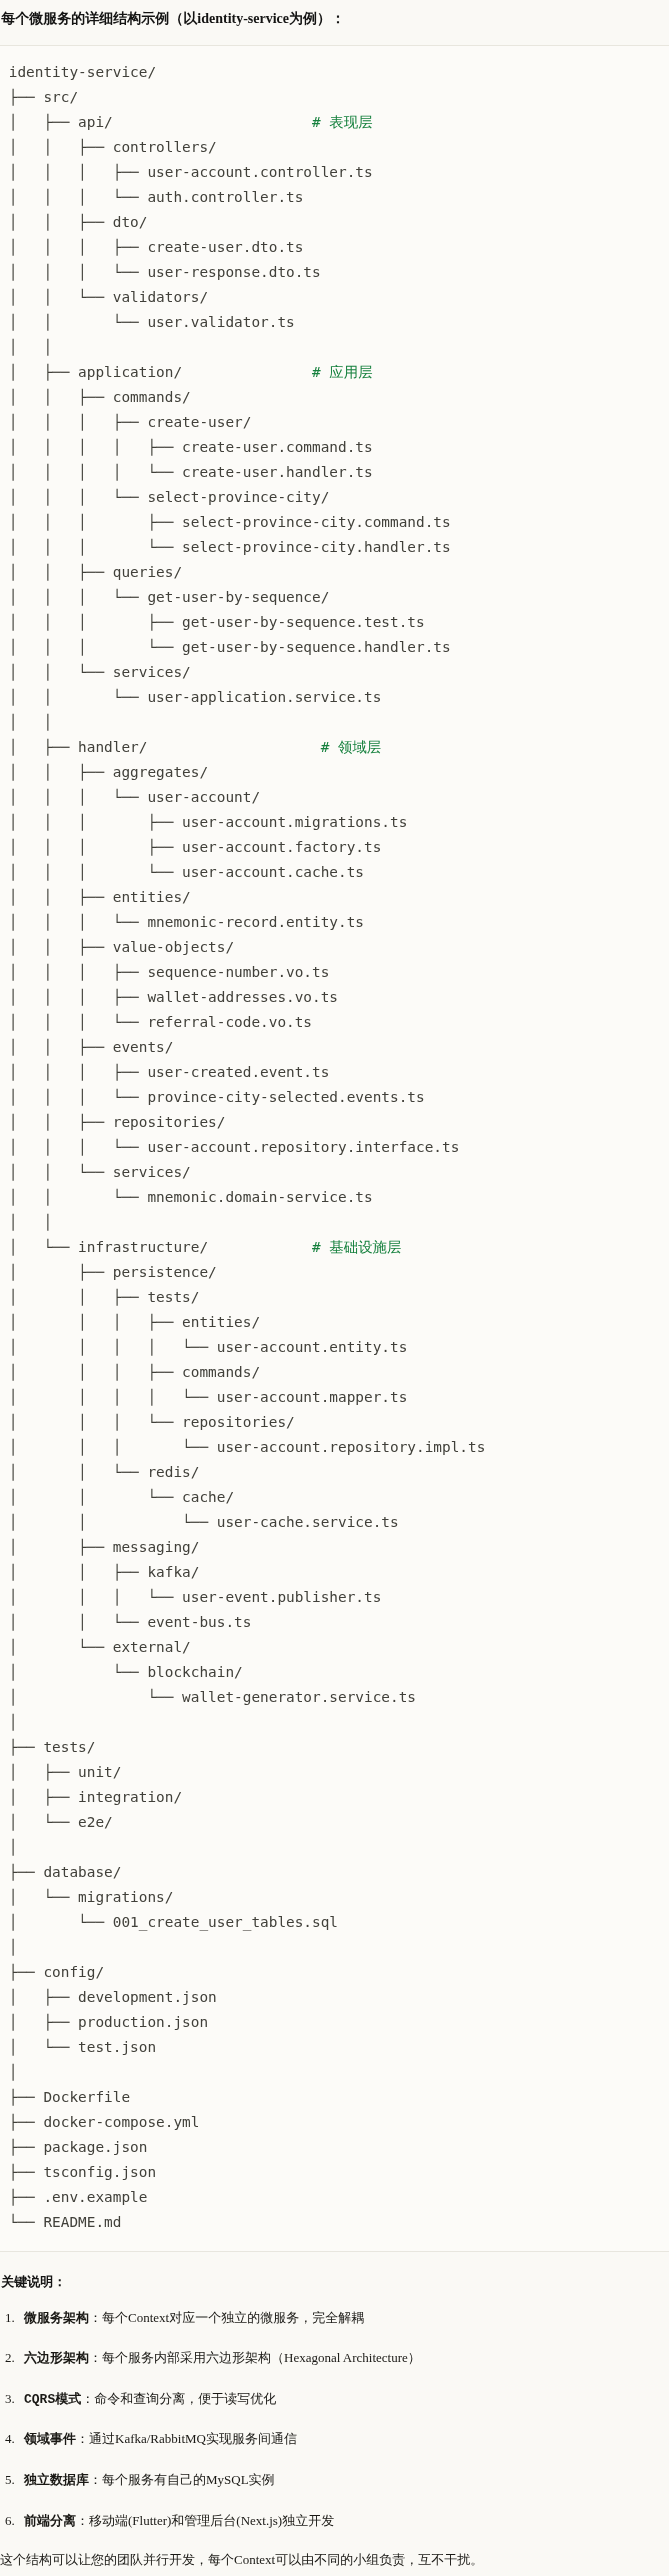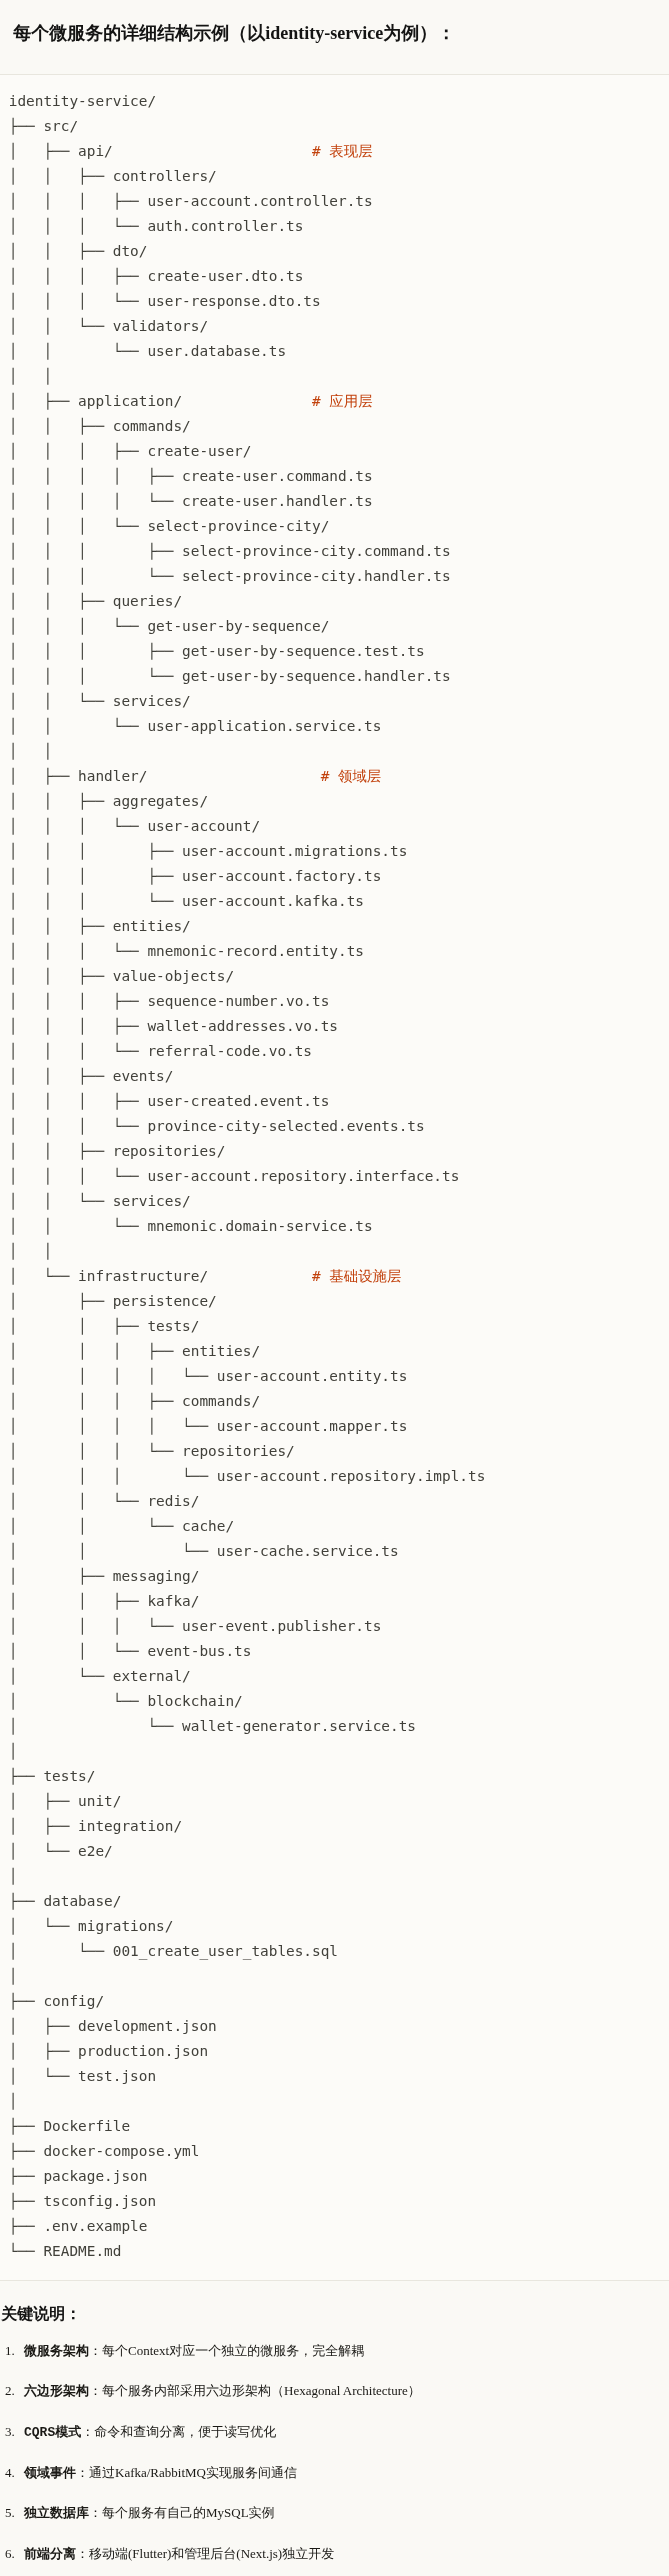--- a/index.html
+++ b/index.html
@@ -10,47 +10,47 @@
   body {
     width: 669px;
     color: #1A1915;
     font-family: "Liberation Serif", "DejaVu Serif", serif;
     -webkit-font-smoothing: antialiased;
   }
   .page {
     width: 669px;
   }
   .page-title {
-    font-size: 18px;
+    font-size: 14px;
     font-weight: 700;
     line-height: 1.32;
     color: #141413;
-    margin: 12px;
+    margin: 0;
     padding: 10px 1.3px 16.3px 1.3px;
   }
   .code-block {
     background: #FCFBF8;
     border-top: 0.6px solid #E8E6DE;
     border-bottom: 0.6px solid #E8E6DE;
     padding: 13.8px 8.8px 16.3px 8.8px;
     overflow: hidden;
   }
   pre.file-tree {
     margin: 0;
     font-family: "DejaVu Sans Mono", "Liberation Mono", monospace;
     font-size: 14.4px;
     line-height: 25px;
     color: #41403A;
     white-space: pre;
   }
   .tree-comment {
-    color: #c2410c;
+    color: #15803d;
   }
   .notes-heading {
-    font-size: 16px;
+    font-size: 13px;
     font-weight: 700;
     color: #141413;
     margin: 22.5px 0 0 1.3px;
     line-height: 1.3;
   }
   ol.notes {
     list-style: none;
     margin: 16.3px 0 0 0;
     padding: 0;
     font-size: 13px;
@@ -92,21 +92,21 @@
     <pre class="file-tree"><span><span>identity-service/</span></span>
 <span><span>├── src/</span></span>
 <span><span>│   ├── api/                       </span><span class="tree-comment"># 表现层</span></span>
 <span><span>│   │   ├── controllers/</span></span>
 <span><span>│   │   │   ├── user-account.controller.ts</span></span>
 <span><span>│   │   │   └── auth.controller.ts</span></span>
 <span><span>│   │   ├── dto/</span></span>
 <span><span>│   │   │   ├── create-user.dto.ts</span></span>
 <span><span>│   │   │   └── user-response.dto.ts</span></span>
 <span><span>│   │   └── validators/</span></span>
-<span><span>│   │       └── user.database.ts</span></span>
+<span><span>│   │       └── user.validator.ts</span></span>
 <span><span>│   │</span></span>
 <span><span>│   ├── application/               </span><span class="tree-comment"># 应用层</span></span>
 <span><span>│   │   ├── commands/</span></span>
 <span><span>│   │   │   ├── create-user/</span></span>
 <span><span>│   │   │   │   ├── create-user.command.ts</span></span>
 <span><span>│   │   │   │   └── create-user.handler.ts</span></span>
 <span><span>│   │   │   └── select-province-city/</span></span>
 <span><span>│   │   │       ├── select-province-city.command.ts</span></span>
 <span><span>│   │   │       └── select-province-city.handler.ts</span></span>
 <span><span>│   │   ├── queries/</span></span>
@@ -114,21 +114,21 @@
 <span><span>│   │   │       ├── get-user-by-sequence.test.ts</span></span>
 <span><span>│   │   │       └── get-user-by-sequence.handler.ts</span></span>
 <span><span>│   │   └── services/</span></span>
 <span><span>│   │       └── user-application.service.ts</span></span>
 <span><span>│   │</span></span>
 <span><span>│   ├── handler/                    </span><span class="tree-comment"># 领域层</span></span>
 <span><span>│   │   ├── aggregates/</span></span>
 <span><span>│   │   │   └── user-account/</span></span>
 <span><span>│   │   │       ├── user-account.migrations.ts</span></span>
 <span><span>│   │   │       ├── user-account.factory.ts</span></span>
-<span><span>│   │   │       └── user-account.kafka.ts</span></span>
+<span><span>│   │   │       └── user-account.cache.ts</span></span>
 <span><span>│   │   ├── entities/</span></span>
 <span><span>│   │   │   └── mnemonic-record.entity.ts</span></span>
 <span><span>│   │   ├── value-objects/</span></span>
 <span><span>│   │   │   ├── sequence-number.vo.ts</span></span>
 <span><span>│   │   │   ├── wallet-addresses.vo.ts</span></span>
 <span><span>│   │   │   └── referral-code.vo.ts</span></span>
 <span><span>│   │   ├── events/</span></span>
 <span><span>│   │   │   ├── user-created.event.ts</span></span>
 <span><span>│   │   │   └── province-city-selected.events.ts</span></span>
 <span><span>│   │   ├── repositories/</span></span>

